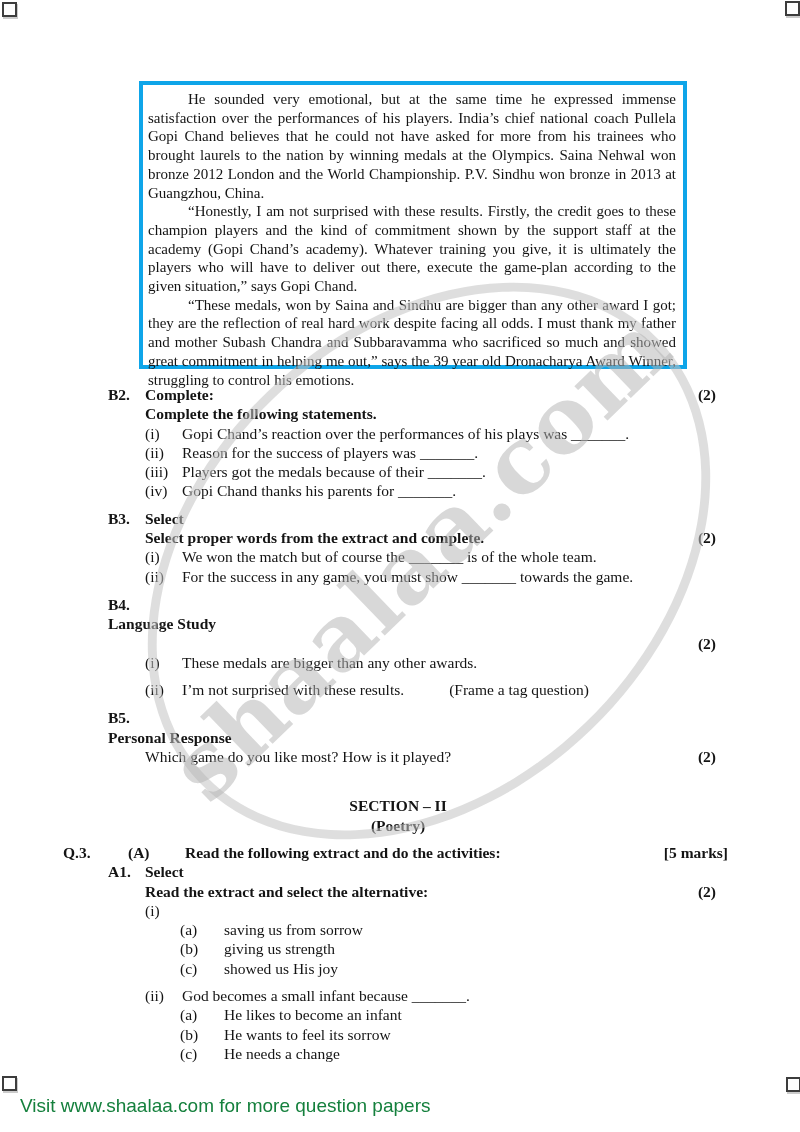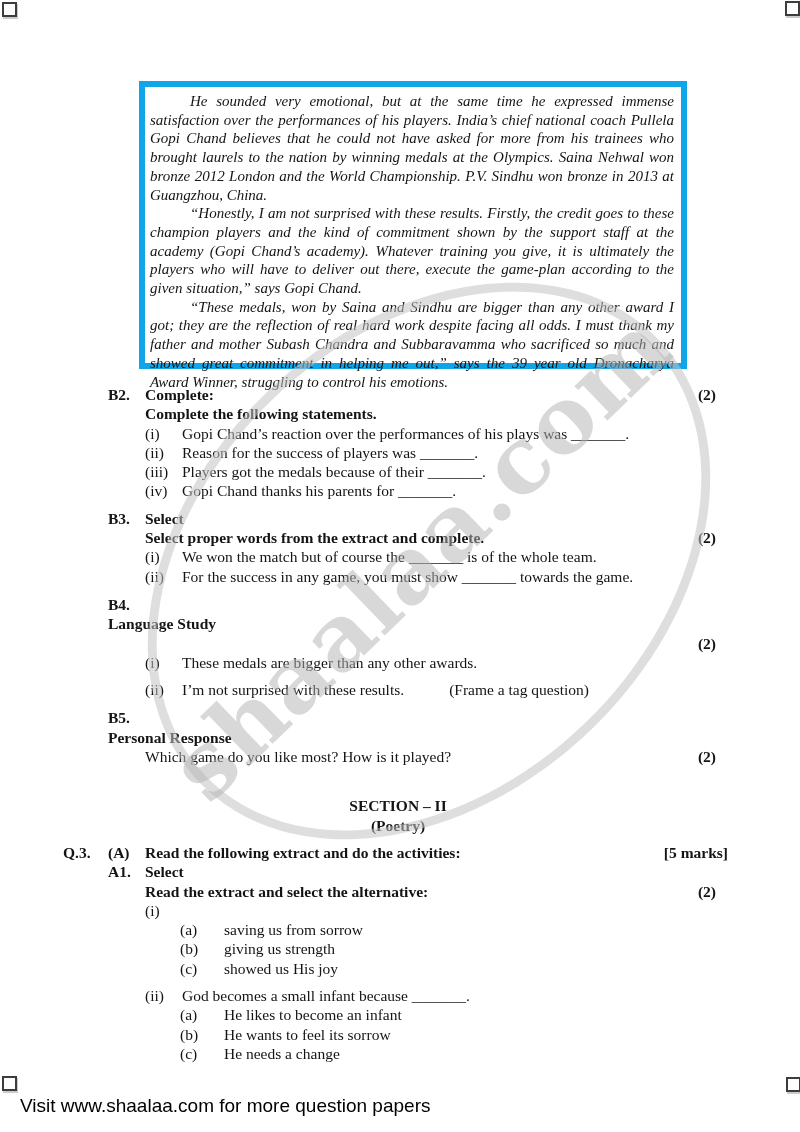--- a/index.html
+++ b/index.html
@@ -13,22 +13,22 @@
     border:2px solid #3c3c3c;box-shadow:1px 2px 0 rgba(160,160,160,.55);
   }
   .corner.tl{left:2px;top:2px;}
   .corner.tr{left:785px;top:1px;}
   .corner.bl{left:2px;top:1076px;}
   .corner.br{left:786px;top:1077px;}
 
   
   .passage-box{
     position:absolute;left:139px;top:81px;width:548px;height:288px;
-    border:6px solid #0ea5e9;box-sizing:border-box;padding:5px 7px 4px 5px;
-    font-size:15px;line-height:18.7px;text-align:justify;font-style:italic;
+    border:4px solid #0ea5e9;box-sizing:border-box;padding:5px 7px 4px 5px;
+    font-size:15px;line-height:18.7px;text-align:justify;
   }
   .passage-box p{margin:0;text-indent:40px;}
 
   
   .content{
     position:absolute;left:108px;top:385px;width:620px;
     font-size:15.5px;line-height:19.3px;
   }
   .row{display:flex;}
   .qnum{width:37px;flex:none;font-weight:bold;}
@@ -58,21 +58,21 @@
   .wm-text{
     position:absolute;left:420px;top:557px;
     transform:translate(-50%,-50%) rotate(-44deg);
     font-family:"DejaVu Serif",serif;font-size:92px;font-weight:bold;
     color:rgba(178,178,178,.5);letter-spacing:1px;white-space:nowrap;
   }
 
   
   .footer{
     position:absolute;left:20px;top:1095px;
-    font-family:"Liberation Sans",sans-serif;font-size:19px;color:#000000;
+    font-family:"Liberation Sans",sans-serif;font-size:19px;color:#15803d;
   }
 </style>
 </head>
 <body>
 
 <div class="page">
 
   <div class="corner tl"></div>
   <div class="corner tr"></div>
   <div class="corner bl"></div>
@@ -146,21 +146,21 @@
       <span class="bold grow">Personal Response</span>
     </div>
     <div class="row">
       <span class="sub grow">Which game do you like most? How is it played?</span>
       <span class="marks">(2)</span>
     </div>
 
     <div class="section-head mt21">SECTION – II</div>
     <div class="section-head">(Poetry)</div>
 
-    <div class="row mt8" style="margin-left:-45px;">
+    <div class="row mt8" style="margin-left:-45px;gap:20px;">
       <span class="qnum" style="width:45px;">Q.3.</span>
       <span class="qnum">(A)</span>
       <span class="bold grow">Read the following extract and do the activities:</span>
       <span class="marks flush">[5 marks]</span>
     </div>
 
     <div class="row">
       <span class="qnum">A1.</span>
       <span class="bold grow">Select</span>
     </div>

